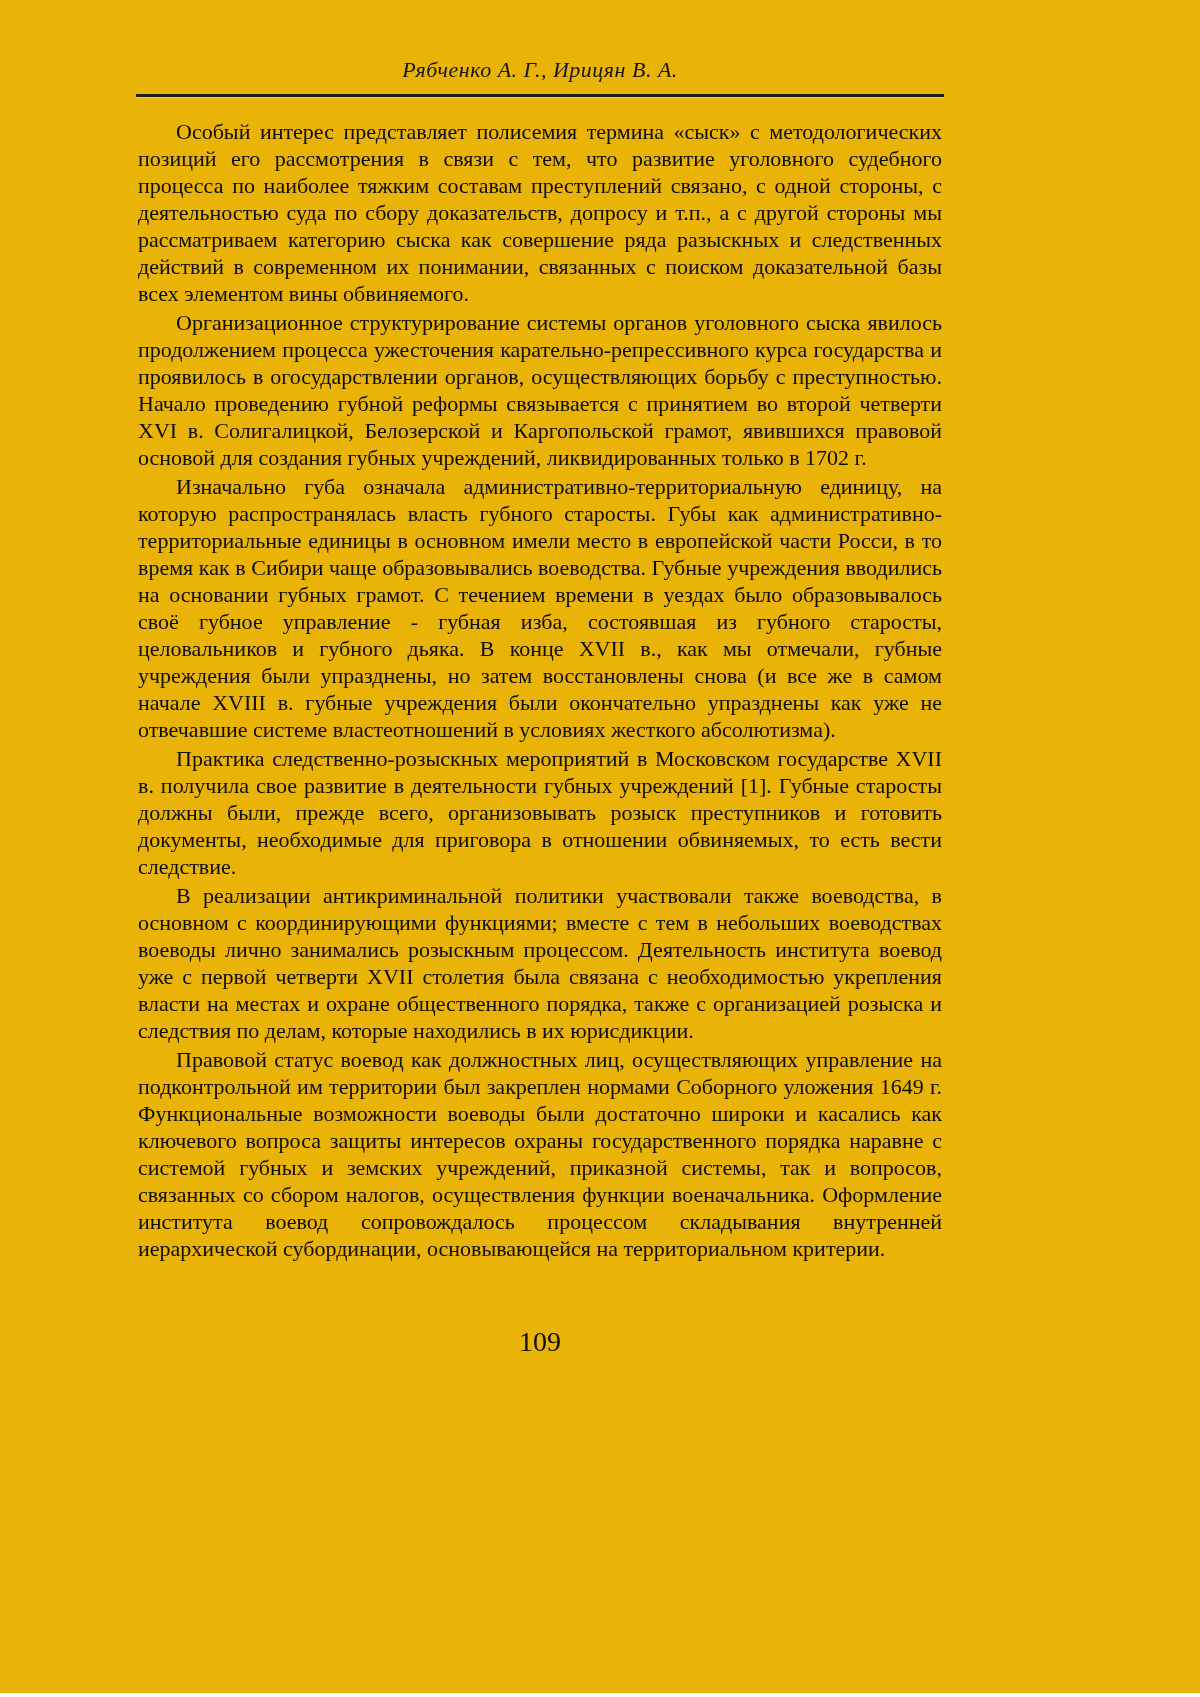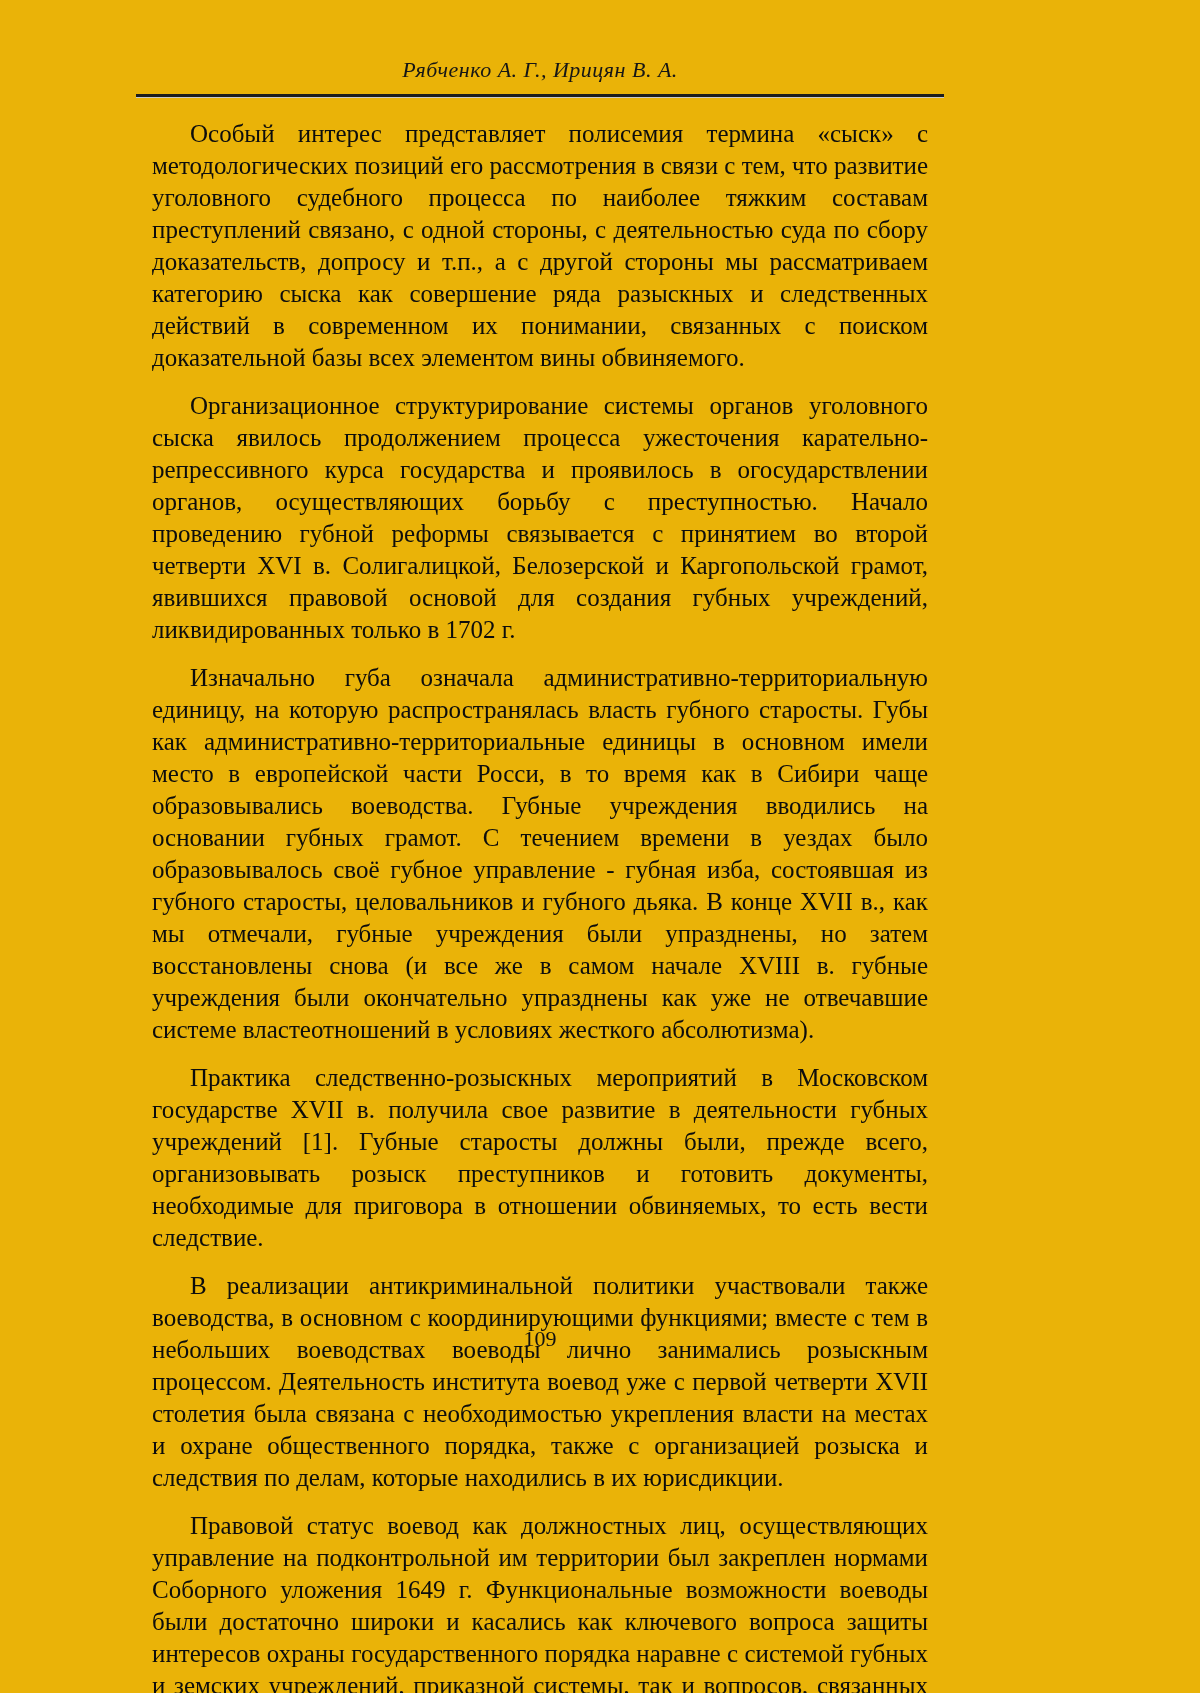--- a/index.html
+++ b/index.html
@@ -34,34 +34,34 @@
   .header-rule {
     margin-top: 11px;
     height: 0;
     border-top: 3px solid #1d1d1d;
     box-shadow: 0 1px 0 #c9c9c9;
   }
   .body-text {
     margin-top: 21px;
   }
   .body-text p {
-    margin: 16px;
-    font-size: 25px;
-    line-height: 32px;
+    margin: 2px;
+    font-size: 22px;
+    line-height: 27px;
     text-align: justify;
     text-indent: 38px;
     color: #0d0d0d;
   }
   .page-number {
     position: absolute;
     left: 136px;
     top: 1326px;
     width: 808px;
     text-align: center;
-    font-size: 22px;
+    font-size: 28px;
     color: #101010;
   }
 </style>
 </head>
 <body>
 
 <div class="page">
   <div class="column">
     <div class="running-head">Рябченко А. Г., Ирицян В. А.</div>
     <div class="header-rule"></div>

